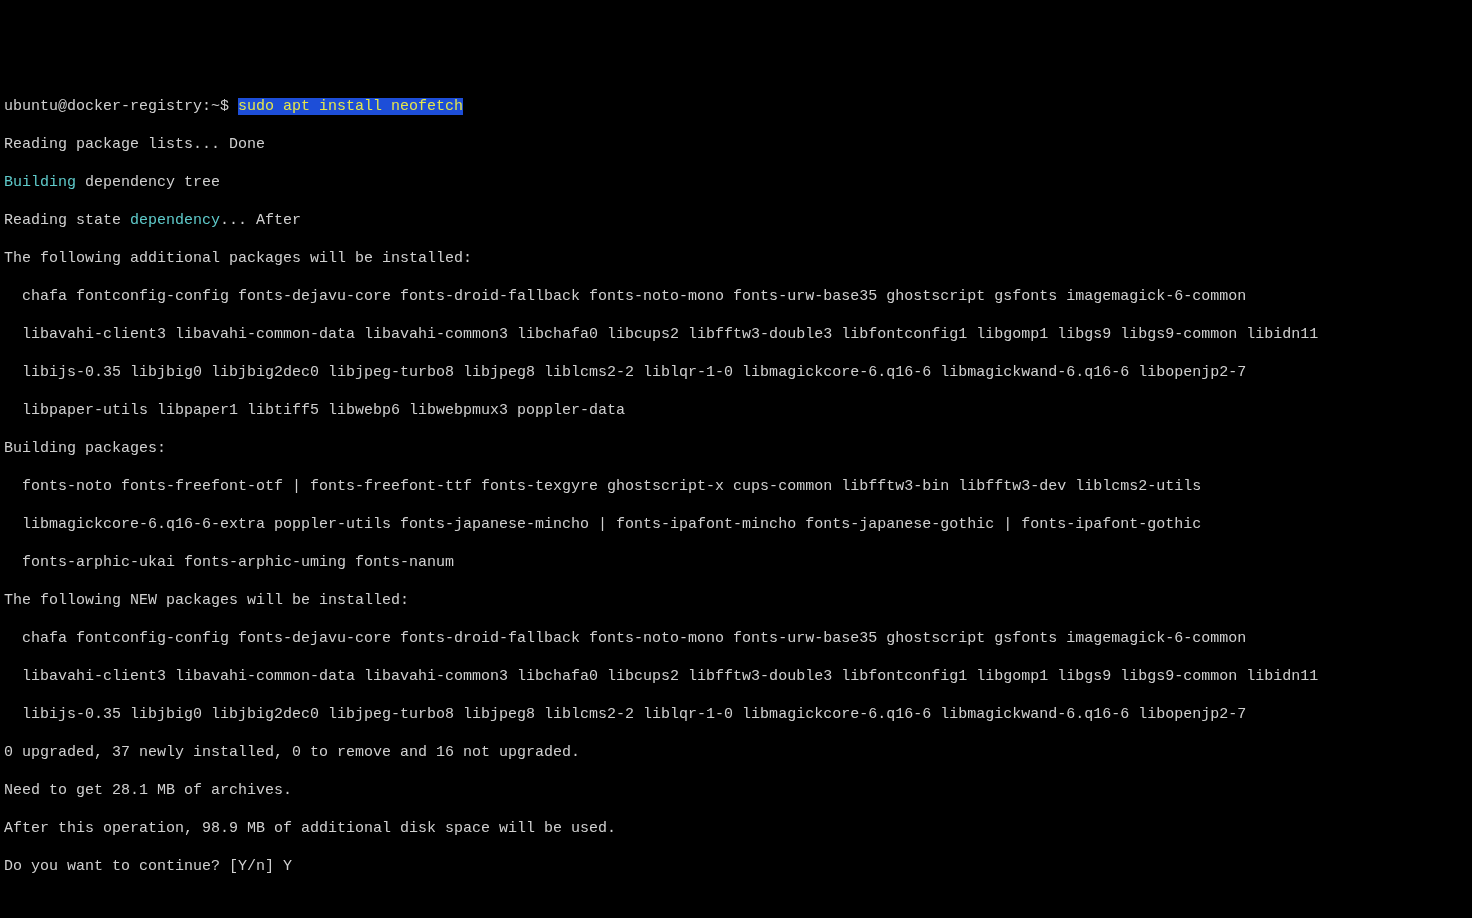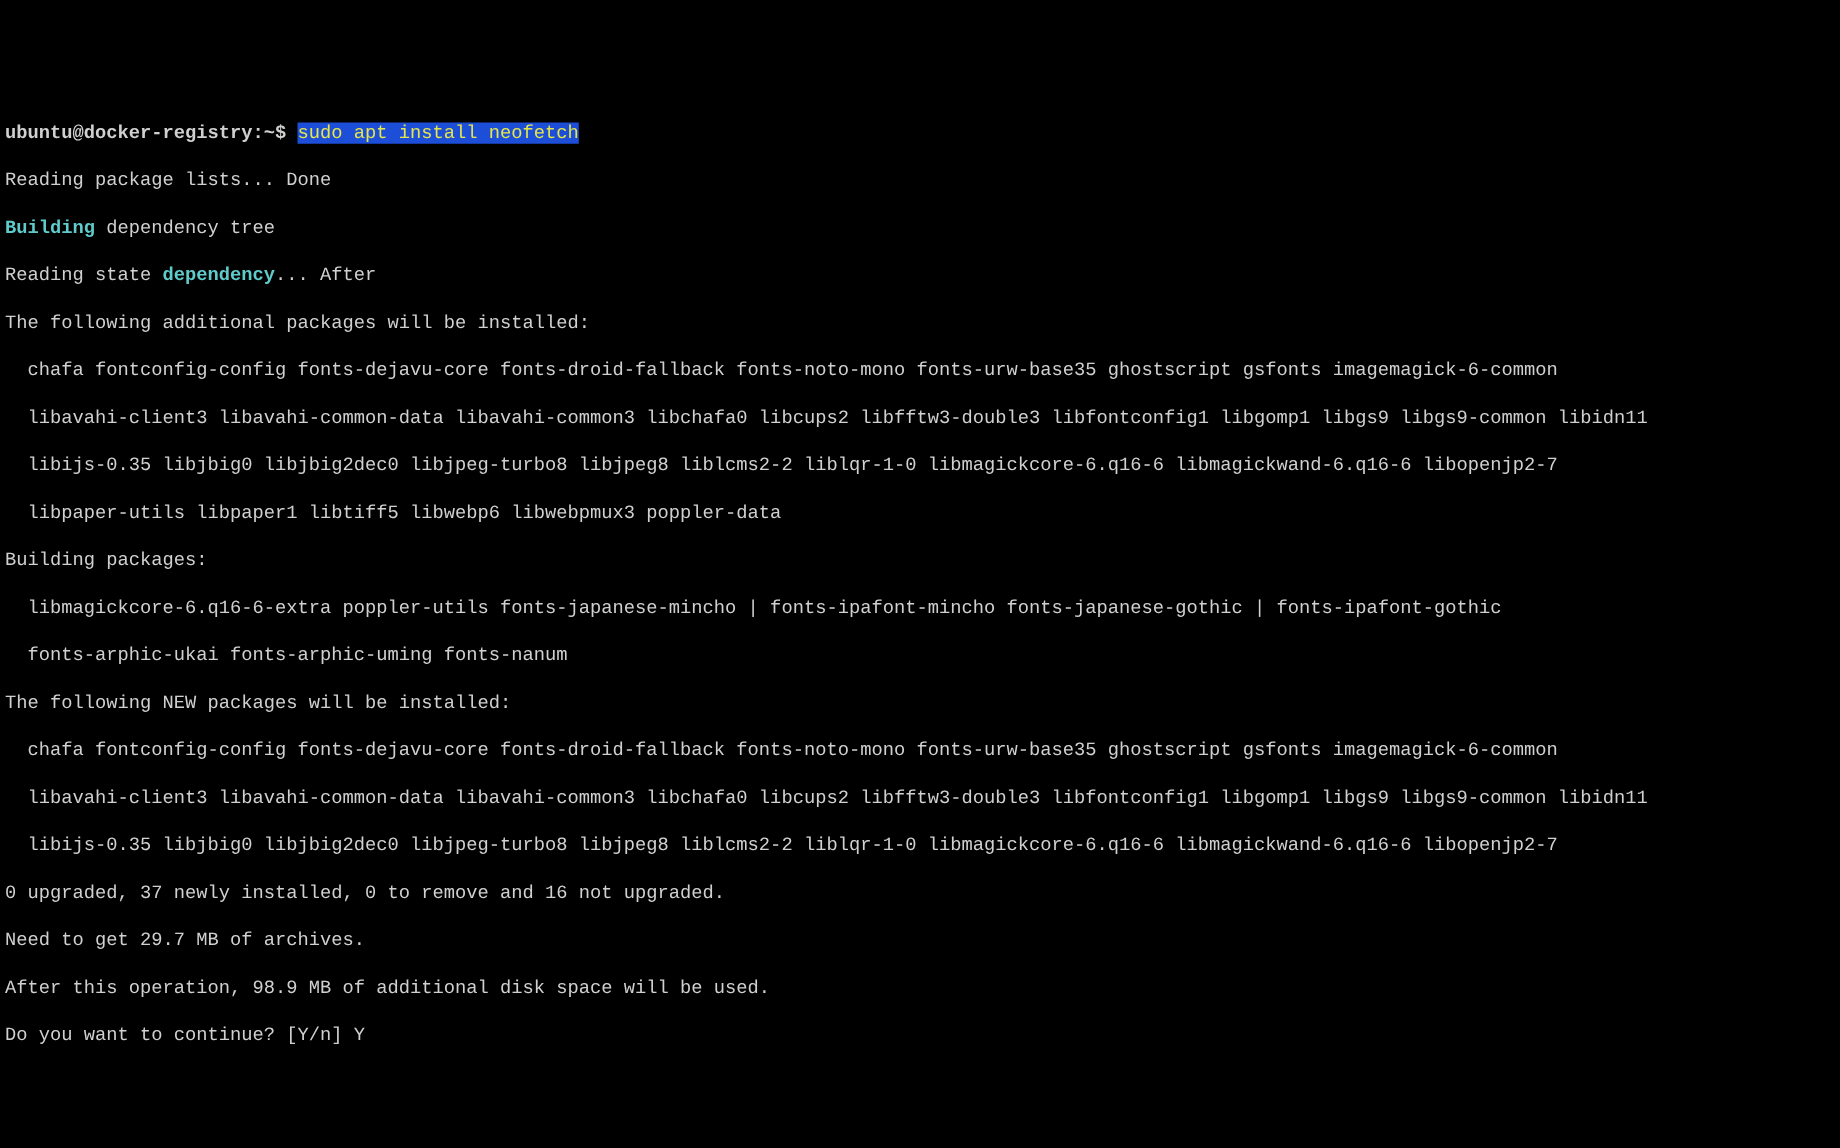--- a/index.html
+++ b/index.html
@@ -7,48 +7,49 @@
       background-color: #000;
       color: #d0d0d0;
       font-family: 'Consolas', 'Monaco', 'Courier New', monospace;
       font-size: 15px;
       line-height: 19px;
       padding: 0;
       white-space: pre;
       overflow-x: auto;
     }
     .terminal { padding: 2px 4px; }
-    .prompt-user { color: #d0d0d0; font-weight: bold; }
+    .prompt-user { color: #d0d0d0; }
     .prompt-cmd { color: #e6e64a; background-color: #1d4ed8; }
-    .cyan { color: #5fcbcb; font-weight: bold; }
+    .cyan { color: #5fcbcb; }
     .line { display: block; }
   </style>
 </head>
 <body>
 
 
 
 <div class="terminal">
 <span class="line"><span class="prompt-user">ubuntu@docker-registry:~$ </span><span class="prompt-cmd">sudo apt install neofetch</span></span>
 <span class="line">Reading package lists... Done</span>
 <span class="line"><span class="cyan">Building</span><span> dependency tree</span></span>
 <span class="line"><span>Reading state </span><span class="cyan">dependency</span><span>... After</span></span>
 <span class="line">The following additional packages will be installed:</span>
 <span class="line">  chafa fontconfig-config fonts-dejavu-core fonts-droid-fallback fonts-noto-mono fonts-urw-base35 ghostscript gsfonts imagemagick-6-common</span>
 <span class="line">  libavahi-client3 libavahi-common-data libavahi-common3 libchafa0 libcups2 libfftw3-double3 libfontconfig1 libgomp1 libgs9 libgs9-common libidn11</span>
 <span class="line">  libijs-0.35 libjbig0 libjbig2dec0 libjpeg-turbo8 libjpeg8 liblcms2-2 liblqr-1-0 libmagickcore-6.q16-6 libmagickwand-6.q16-6 libopenjp2-7</span>
 <span class="line">  libpaper-utils libpaper1 libtiff5 libwebp6 libwebpmux3 poppler-data</span>
 <span class="line">Building packages:</span>
+<span class="line">  fonts-noto fonts-freefont-otf | fonts-freefont-ttf fonts-texgyre ghostscript-x cups-common libfftw3-bin libfftw3-dev liblcms2-utils</span>
 <span class="line">  libmagickcore-6.q16-6-extra poppler-utils fonts-japanese-mincho | fonts-ipafont-mincho fonts-japanese-gothic | fonts-ipafont-gothic</span>
 <span class="line">  fonts-arphic-ukai fonts-arphic-uming fonts-nanum</span>
 <span class="line">The following NEW packages will be installed:</span>
 <span class="line">  chafa fontconfig-config fonts-dejavu-core fonts-droid-fallback fonts-noto-mono fonts-urw-base35 ghostscript gsfonts imagemagick-6-common</span>
 <span class="line">  libavahi-client3 libavahi-common-data libavahi-common3 libchafa0 libcups2 libfftw3-double3 libfontconfig1 libgomp1 libgs9 libgs9-common libidn11</span>
 <span class="line">  libijs-0.35 libjbig0 libjbig2dec0 libjpeg-turbo8 libjpeg8 liblcms2-2 liblqr-1-0 libmagickcore-6.q16-6 libmagickwand-6.q16-6 libopenjp2-7</span>
 <span class="line">0 upgraded, 37 newly installed, 0 to remove and 16 not upgraded.</span>
-<span class="line">Need to get 29.7 MB of archives.</span>
+<span class="line">Need to get 28.1 MB of archives.</span>
 <span class="line">After this operation, 98.9 MB of additional disk space will be used.</span>
 <span class="line">Do you want to continue? [Y/n] Y</span>
 
 </div>
 
 
 
 
 </body></html>

